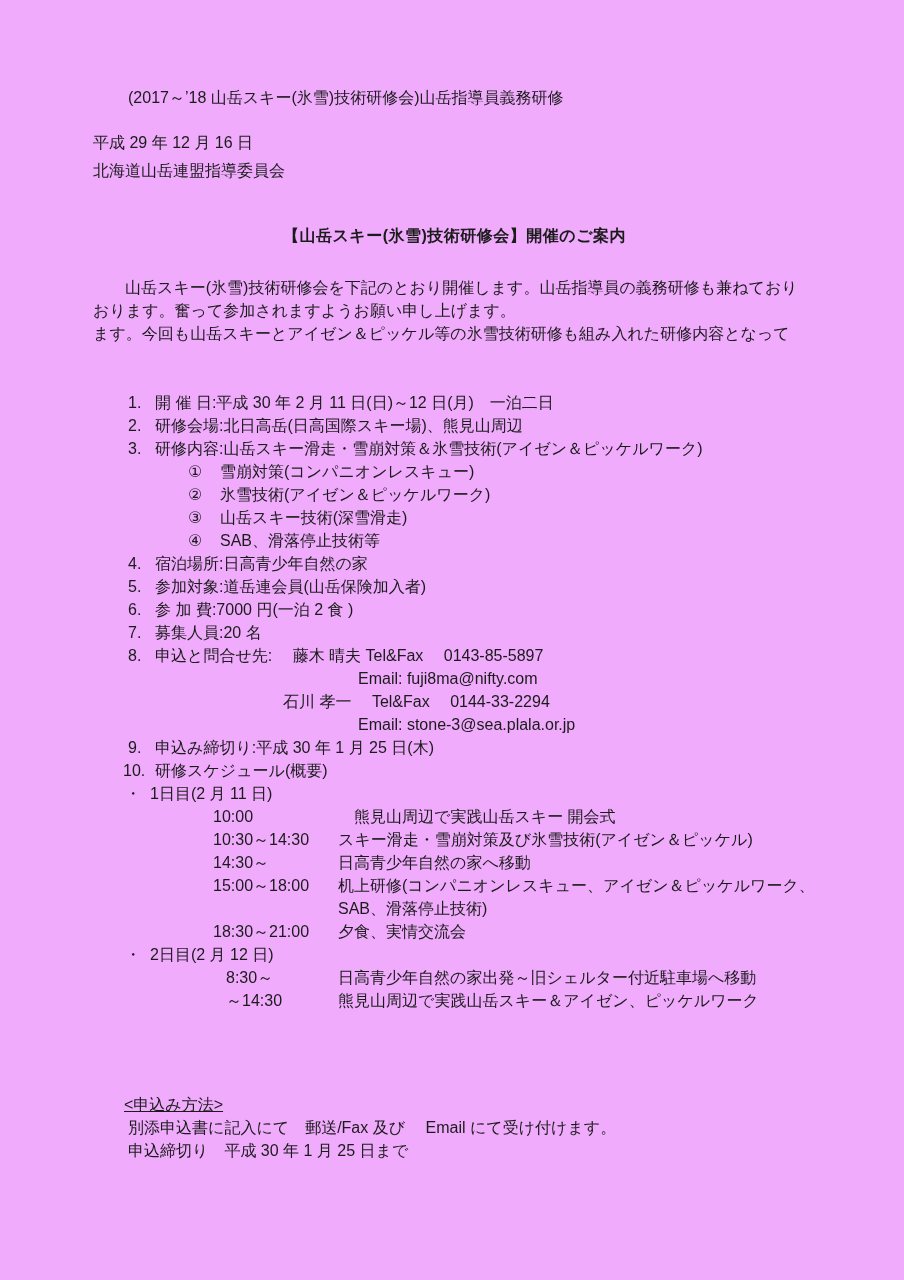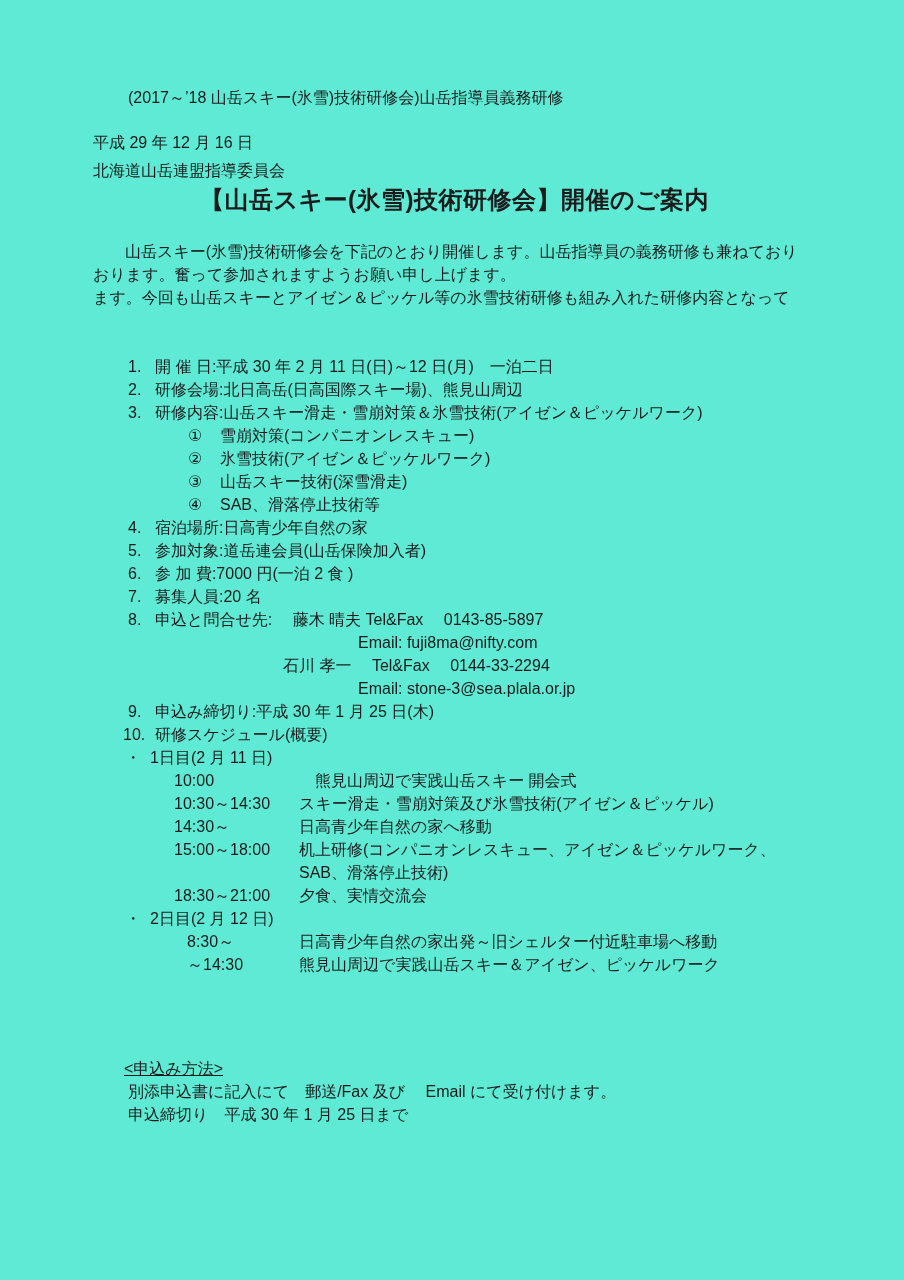--- a/index.html
+++ b/index.html
@@ -1,35 +1,35 @@
 <!DOCTYPE html>
 <html><head>
 <meta charset="utf-8">
 <style>
   html,body{margin:0;padding:0;background:#ffffff;}
   .page{
-    width:904px;height:1280px;background:#5eead4;box-sizing:border-box;
+    width:904px;height:1280px;background:#f0abfc;box-sizing:border-box;
     padding:86px 88px 0 93px;
     font-family:"Liberation Sans","DejaVu Sans",sans-serif;
     font-size:16px;line-height:23px;color:#1b1b1b;overflow:hidden;
   }
   .t{white-space:pre;}
   .header-note{margin-left:35px;}
   .date-block{text-align:left;padding-right:26px;margin-top:20px;line-height:28px;}
-  .doc-title{text-align:center;font-size:24px;font-weight:bold;line-height:30px;letter-spacing:0.5px;}
+  .doc-title{text-align:center;font-size:16px;font-weight:bold;margin-top:36px;line-height:30px;letter-spacing:0.5px;}
   .intro{margin-top:25px;}
   .list{margin-top:46px;}
   .row{display:flex;}
   .num{flex:0 0 27px;margin-left:35px;}
   .num-wide{flex:0 0 32px;margin-left:30px;}
   .marker{flex:0 0 32px;margin-left:95px;}
   .indent-email{margin-left:265px;}
   .indent-person{margin-left:190px;}
   .bullet{flex:0 0 25px;margin-left:32px;}
-  .time{flex:0 0 125px;margin-left:81px;box-sizing:border-box;}
+  .time{flex:0 0 125px;margin-left:120px;box-sizing:border-box;}
   .time.d2{padding-left:13px;}
   .txt,.desc{flex:1;}
   .footer{margin-top:81px;}
   .footer .heading{margin-left:31px;text-decoration:underline;}
   .footer .fline{margin-left:35px;}
 </style>
 </head>
 <body>
 
 <div class="page">

